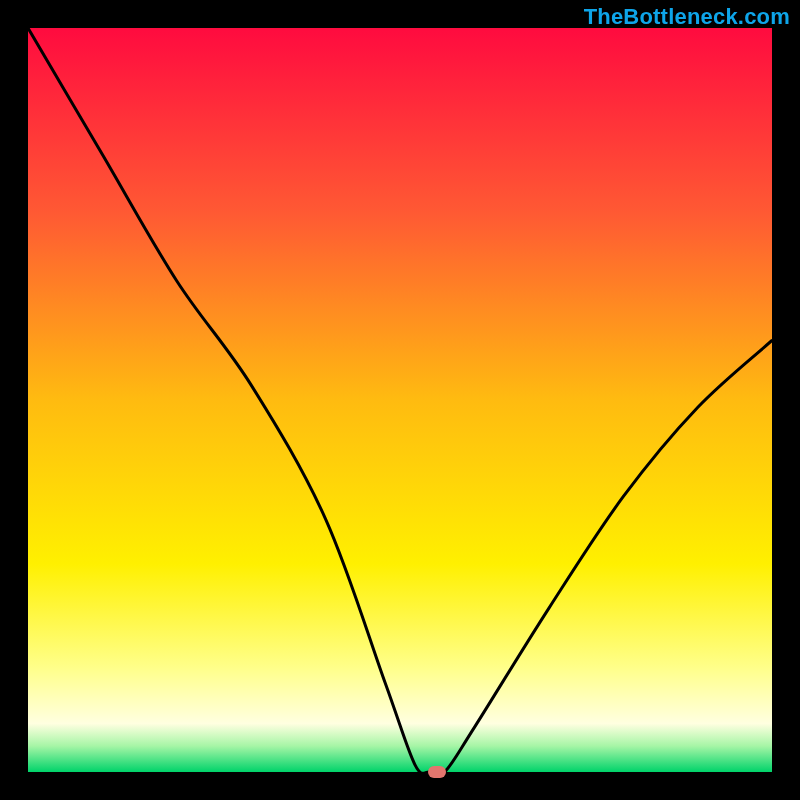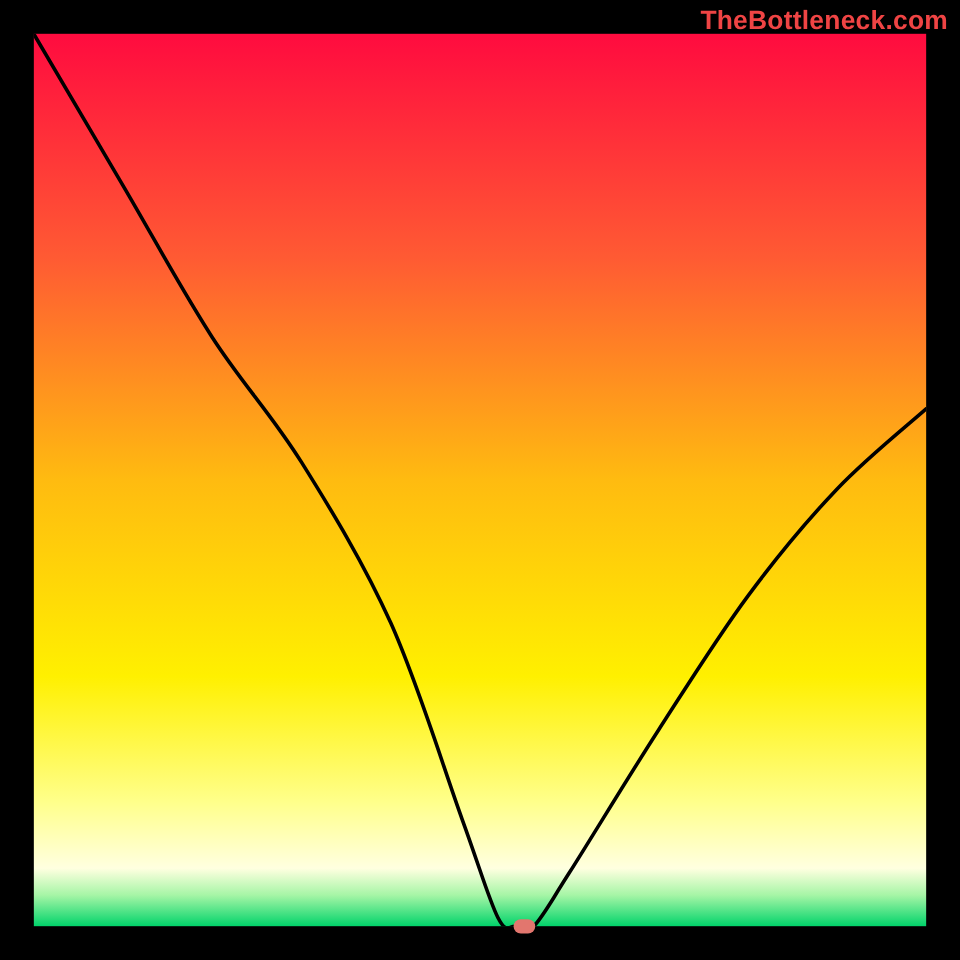--- a/index.html
+++ b/index.html
@@ -14,21 +14,21 @@
   .frame {
     position: relative;
     width: 800px;
     height: 800px;
     background: #000;
   }
   .watermark {
     position: absolute;
     top: 4px;
     right: 10px;
-    color: #ef4444;
+    color: #0ea5e9;
     font-size: 22px;
     font-weight: 600;
     letter-spacing: 0.2px;
     -webkit-user-select: none;
     user-select: none;
   }
   .plot {
     position: absolute;
     left: 28px;
     top: 28px;

